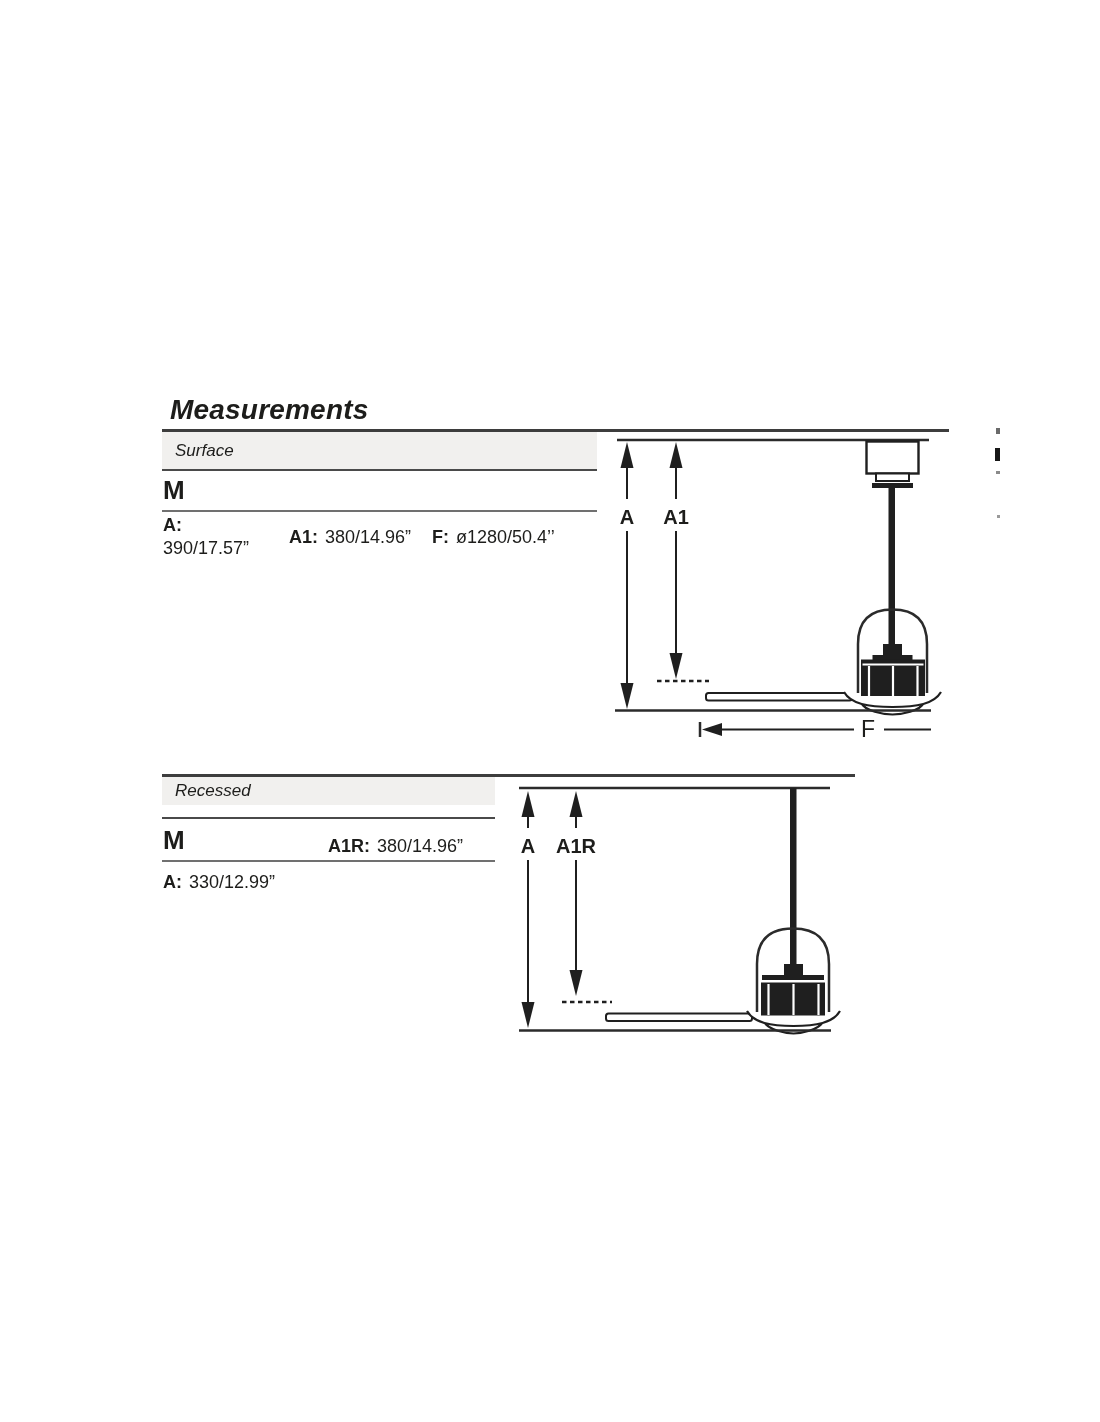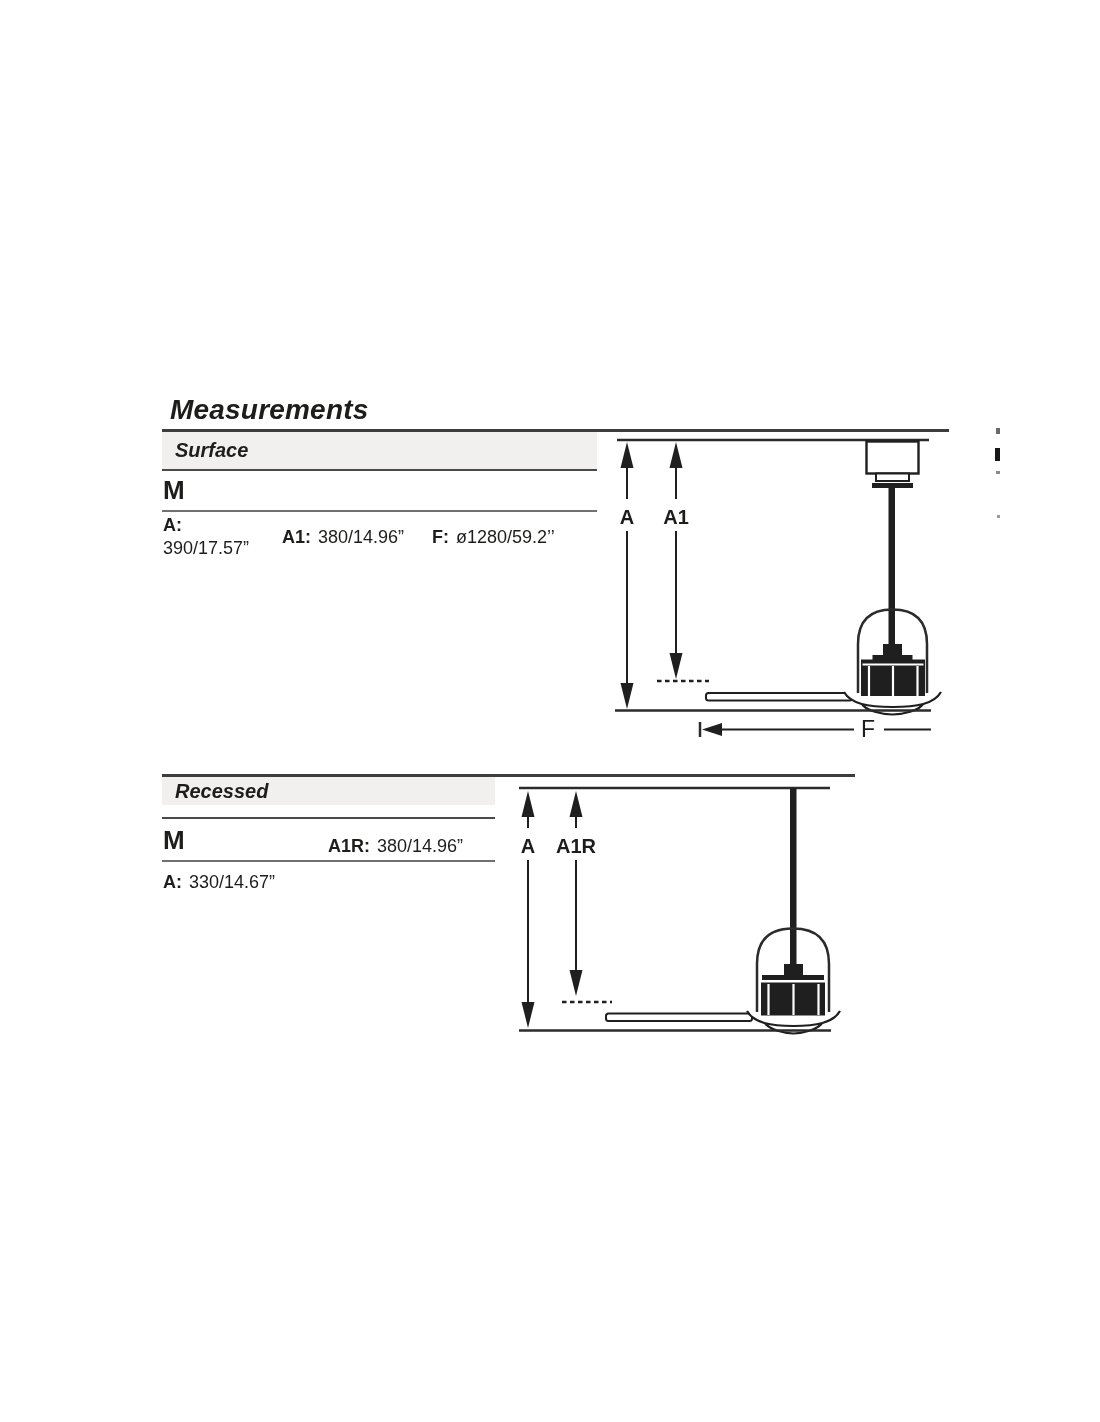--- a/index.html
+++ b/index.html
@@ -1,21 +1,21 @@
 <!DOCTYPE html>
 <html><head>
 <meta charset="utf-8">
 <style>
   html,body{margin:0;padding:0;background:#fff;}
   #page{position:relative;width:1100px;height:1422px;background:#ffffff;overflow:hidden;
         font-family:"Liberation Sans",sans-serif;color:#1d1d1b;margin-top:12px;}
   .rule{position:absolute;}
   .title{position:absolute;left:170px;top:382px;font-size:28px;font-weight:700;font-style:italic;letter-spacing:.2px;}
   .header-bar{position:absolute;background:#f1f0ee;display:flex;align-items:center;}
-  .header-text{font-size:20px;font-weight:700;font-style:italic;padding-left:13px;}
+  .header-text{font-size:17px;font-weight:400;font-style:italic;padding-left:13px;}
   .model{position:absolute;font-size:26px;font-weight:700;}
   .measure{position:absolute;font-size:18px;white-space:nowrap;}
   .measure .lbl{font-weight:700;}
   .measure .val{font-weight:400;}
   .measure.row .lbl{margin-right:7px;}
   .measure.col span{display:block;line-height:23px;}
   svg{position:absolute;overflow:visible;}
   svg .s2{stroke:#1f1f1f;stroke-width:2;fill:none;}
   svg .s22{stroke:#1f1f1f;stroke-width:2.2;fill:none;}
   svg .s25{stroke:#2b2b2b;stroke-width:2.5;fill:none;}
@@ -42,25 +42,25 @@
     <span class="header-text">Surface</span>
   </div>
   <div class="rule" style="left:162px;top:457px;width:435px;height:2px;background:#4a4a4a"></div>
   <div class="model" style="left:163px;top:463px">M</div>
   <div class="rule" style="left:162px;top:498px;width:435px;height:2px;background:#707070"></div>
 
   <div class="measure col" style="left:163px;top:502px">
     <span class="lbl">A:</span>
     <span class="val">390/17.57”</span>
   </div>
-  <div class="measure row" style="left:282px;top:515px">
+  <div class="measure row" style="left:289px;top:515px">
     <span class="lbl">A1:</span><span class="val">380/14.96”</span>
   </div>
   <div class="measure row" style="left:432px;top:515px">
-    <span class="lbl">F:</span><span class="val">ø1280/59.2’’</span>
+    <span class="lbl">F:</span><span class="val">ø1280/50.4’’</span>
   </div>
 
   <svg style="left:595px;top:410px" width="410" height="325" viewBox="595 410 410 325">
 
     <line x1="617" y1="428" x2="929" y2="428" class="s25"></line>
 
     <rect x="866.5" y="429.5" width="52" height="32" class="box"></rect>
     <rect x="876" y="461.5" width="33" height="7.5" class="box2"></rect>
     <rect x="872" y="471" width="41" height="5" class="fill"></rect>
 
@@ -112,21 +112,21 @@
 
   <div class="rule" style="left:162px;top:762px;width:693px;height:3px;background:#3d3d3d"></div>
   <div class="header-bar" style="left:162px;top:765px;width:333px;height:28px">
     <span class="header-text">Recessed</span>
   </div>
   <div class="rule" style="left:162px;top:805px;width:333px;height:2px;background:#4a4a4a"></div>
   <div class="model" style="left:163px;top:813px">M</div>
   <div class="rule" style="left:162px;top:848px;width:333px;height:2px;background:#707070"></div>
 
   <div class="measure row" style="left:163px;top:860px">
-    <span class="lbl">A:</span><span class="val">330/14.67”</span>
+    <span class="lbl">A:</span><span class="val">330/12.99”</span>
   </div>
   <div class="measure row" style="left:328px;top:824px">
     <span class="lbl">A1R:</span><span class="val">380/14.96”</span>
   </div>
 
   <svg style="left:490px;top:755px" width="380" height="290" viewBox="490 755 380 290">
 
     <line x1="519" y1="776" x2="830" y2="776" class="s25"></line>
 
     <rect x="790" y="776" width="6.5" height="176" class="fill"></rect>

